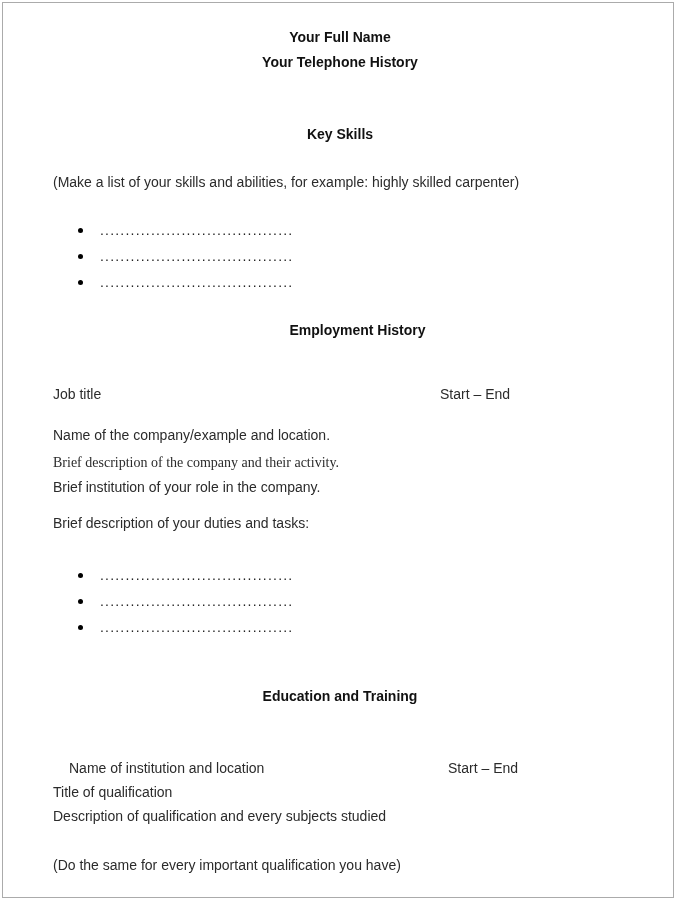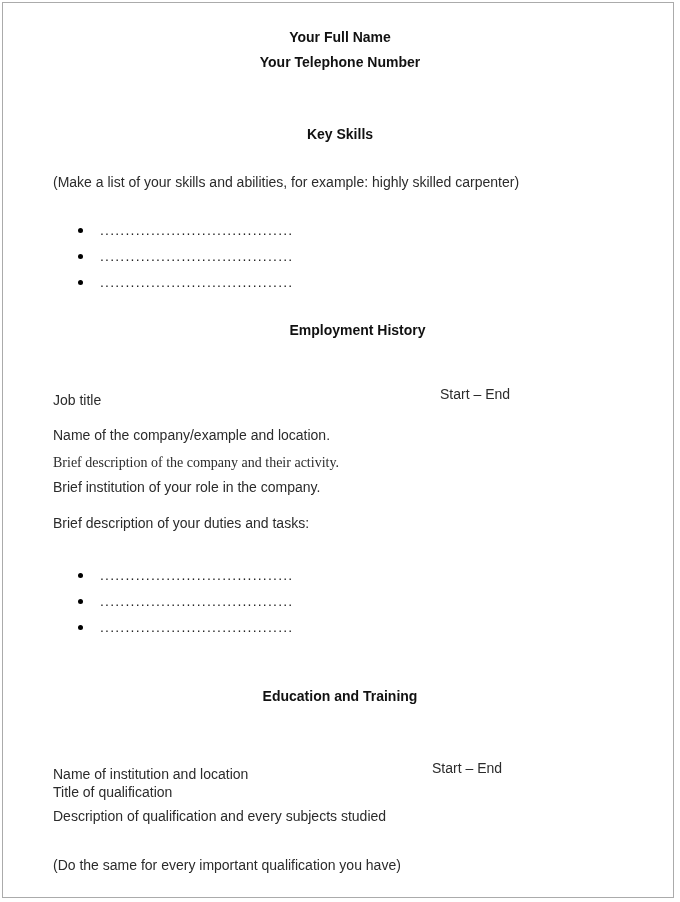--- a/index.html
+++ b/index.html
@@ -45,26 +45,26 @@
   #p-intro      { top: 174px; }
   #list-skills  { top: 217px; }
   #h-employment { top: 322px; margin-left: 35px; }
   #row-job      { top: 386px; left: 0; right: 0; height: 16px; }
   #p-company    { top: 427px; }
   #p-activity   { top: 455px; font-family: Liberation Serif, serif; }
   #p-role       { top: 479px; }
   #p-duties     { top: 515px; }
   #list-duties  { top: 562px; }
   #h-education  { top: 688px; }
-  #row-edu      { top: 760px; left: 0; right: 0; height: 16px; }
+  #row-edu      { top: 760px; left: 16px; right: 0; height: 16px; }
   #p-titlequal  { top: 784px; }
   #p-descqual   { top: 808px; }
   #p-dosame     { top: 857px; }
 
-  .row-label { position: absolute; left: 53px; top: 0; margin-top: 6px; }
+  .row-label { position: absolute; left: 53px; top: 0; }
   .row-dates-emp { position: absolute; left: 440px; top: 0; }
   .row-dates-edu { position: absolute; left: 432px; top: 0; }
 
   ul.blank-list {
     list-style: none;
     margin: 0;
     padding: 0;
   }
   ul.blank-list li {
     position: relative;
@@ -87,21 +87,21 @@
     color: #222222;
   }
 </style>
 </head>
 <body>
 
 <div class="page">
   <div class="frame"></div>
 
   <div id="t-fullname" class="abs centered">Your Full Name</div>
-  <div id="t-phone" class="abs centered">Your Telephone Number</div>
+  <div id="t-phone" class="abs centered">Your Telephone History</div>
 
   <div id="p-intro" class="abs left-col">(Make a list of your skills and abilities, for example: highly skilled carpenter)</div>
   <div id="h-keyskills" class="abs centered">Key Skills</div>
   <ul id="list-skills" class="abs left-col blank-list" style="left:53px;">
     <li><span class="dots">......................................</span></li>
     <li><span class="dots">......................................</span></li>
     <li><span class="dots">......................................</span></li>
   </ul>
 
   <div id="h-employment" class="abs centered">Employment History</div>

